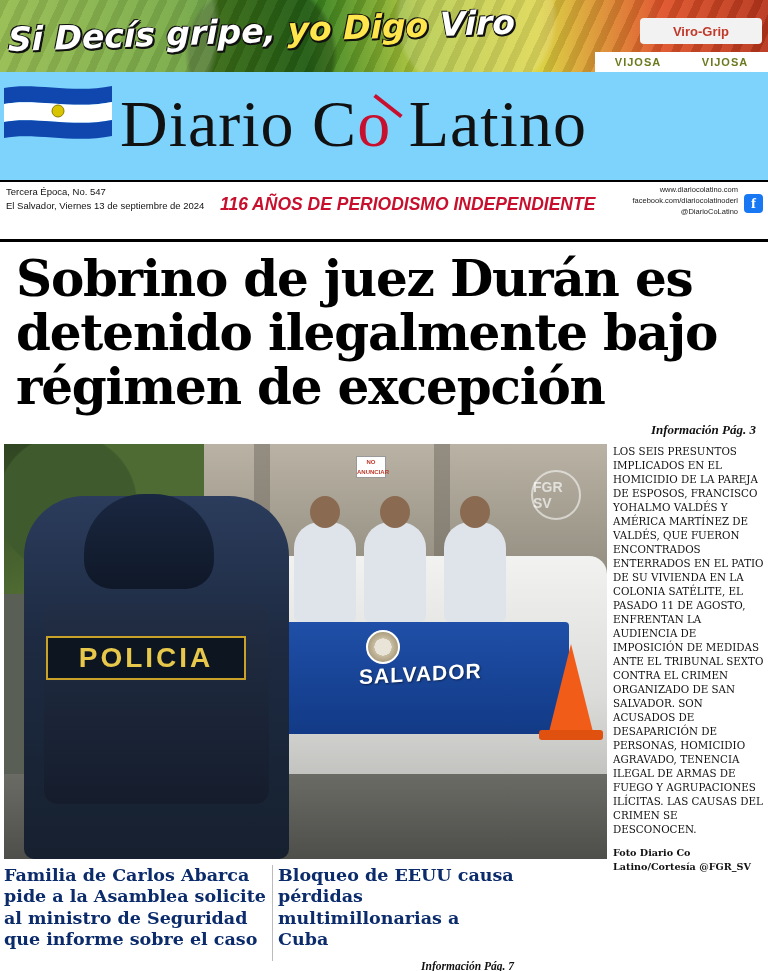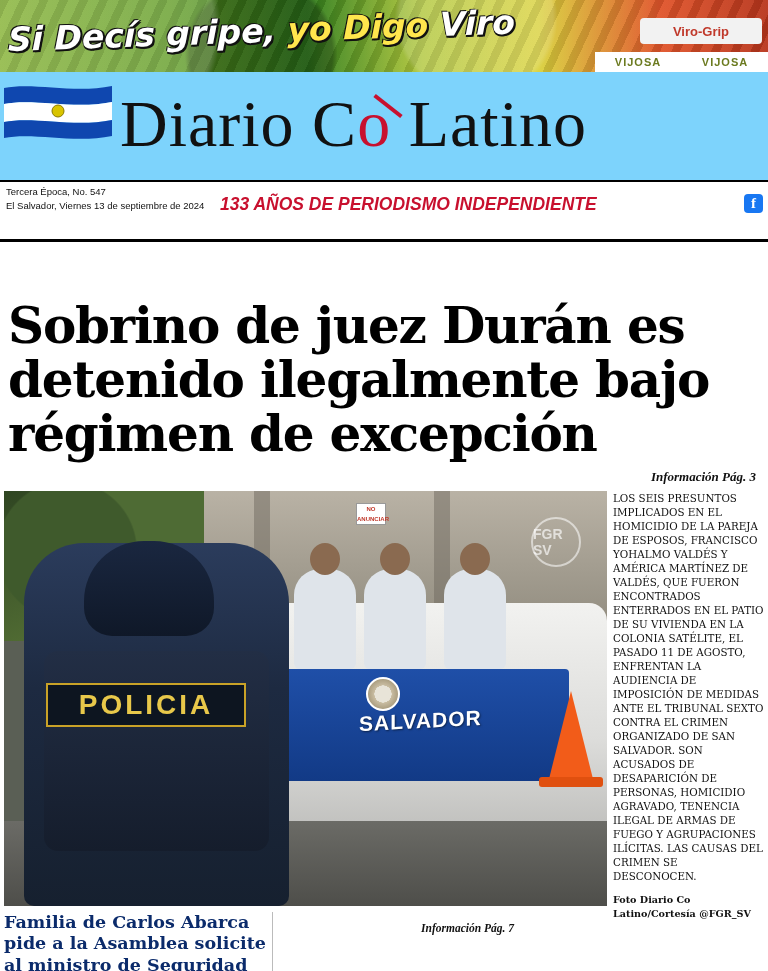--- a/index.html
+++ b/index.html
@@ -109,21 +109,21 @@
   .fb-icon {
     position: absolute; right: 5px; top: 12px;
     width: 19px; height: 19px; border-radius: 4px;
     background: #1877f2; color:#fff;
     font-family:"Liberation Serif", serif; font-weight: bold; font-size: 15px;
     text-align:center; line-height: 19px;
   }
 
   
   .headline {
-    position: relative; width: 768px; padding: 10px 8px 0 8px; margin-top: 47px;
+    position: relative; width: 768px; padding: 10px 8px 0 16px;
   }
   .headline h1 {
     margin: 0;
     font-family: "DejaVu Serif", serif;
     font-weight: bold;
     font-size: 50px;
     line-height: 1.08;
     letter-spacing: -1.2px;
     color: #000;
   }
@@ -311,21 +311,26 @@
     <div class="nameplate">
       <span>Diario C</span><span class="o-wrap"><span class="o-red">o</span><span class="o-slash"></span></span><span> Latino</span>
     </div>
   </div>
 
   <div class="submast">
     <div class="issue">
       <div>Tercera Época, No. 547</div>
       <div>El Salvador, Viernes 13 de septiembre de 2024</div>
     </div>
-    <div class="slogan">133 AÑOS DE PERIODISMO INDEPENDIENTE</div>
+    <div class="slogan">116 AÑOS DE PERIODISMO INDEPENDIENTE</div>
+    <div class="weblinks">
+      <div>www.diariocolatino.com</div>
+      <div>facebook.com/diariocolatinoderl</div>
+      <div>@DiarioCoLatino</div>
+    </div>
     <div class="fb-icon">f</div>
   </div>
 
   <div class="headline">
     <h1>Sobrino de juez Durán es detenido ilegalmente bajo régimen de excepción</h1>
     <div class="info">Información Pág. 3</div>
   </div>
 
   <div class="mainblock">
     <div class="photo">
@@ -365,17 +370,18 @@
       <p class="credit">Foto Diario Co Latino/Cortesía @FGR_SV</p>
     </div>
   </div>
 
   <div class="teasers">
     <div class="teaser t1">
       <h2>Familia de Carlos Abarca pide a la Asamblea solicite al ministro de Seguridad que informe sobre el caso</h2>
     </div>
     <div class="teaser t2">
       <div class="vline" style="left:-6px"></div>
+      <h2>Bloqueo de EEUU causa pérdidas multimillonarias a Cuba</h2>
       <div class="info">Información Pág. 7</div>
     </div>
   </div>
 
 </div>
 
 </body></html>

